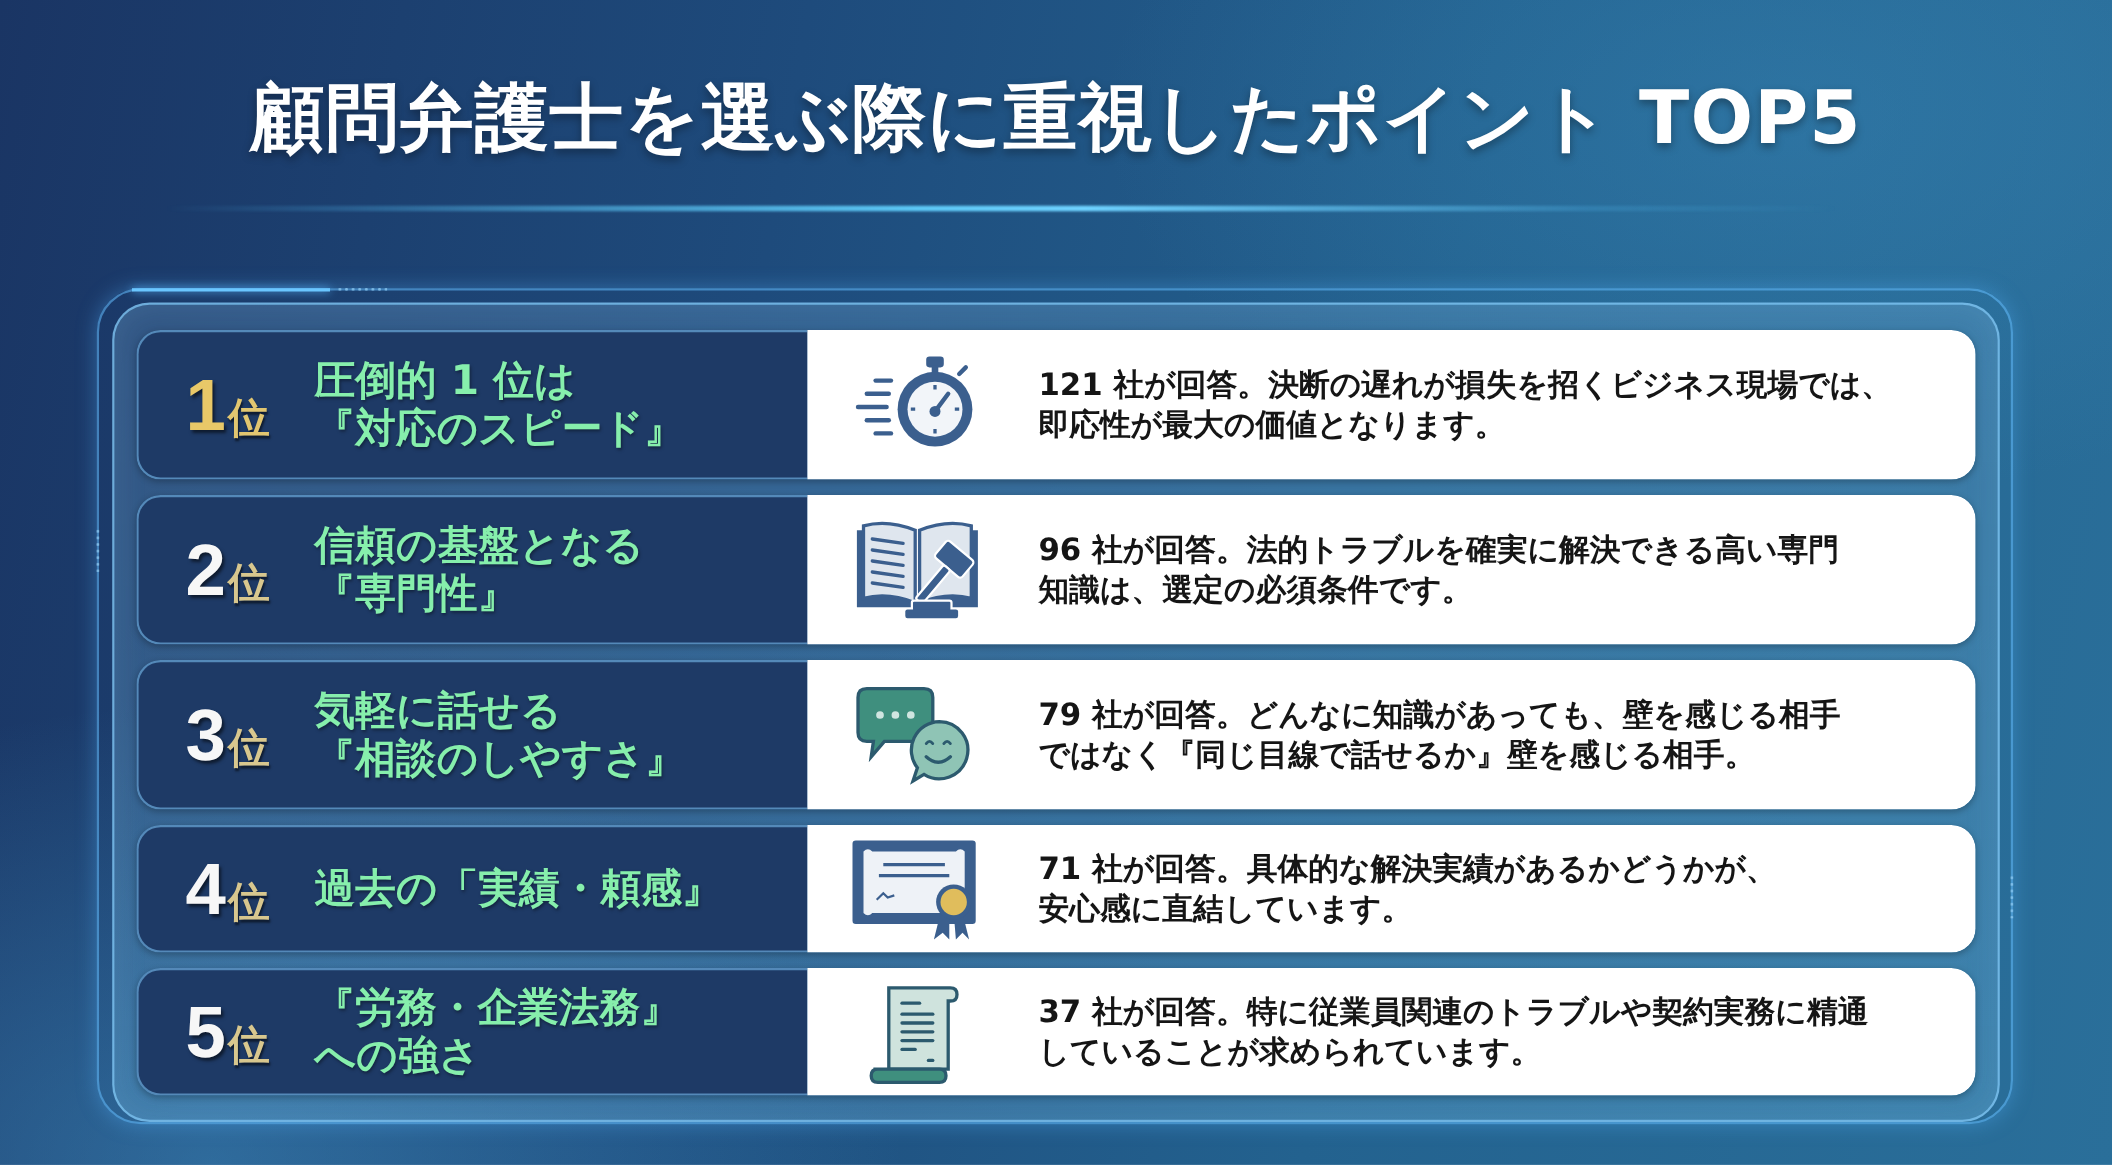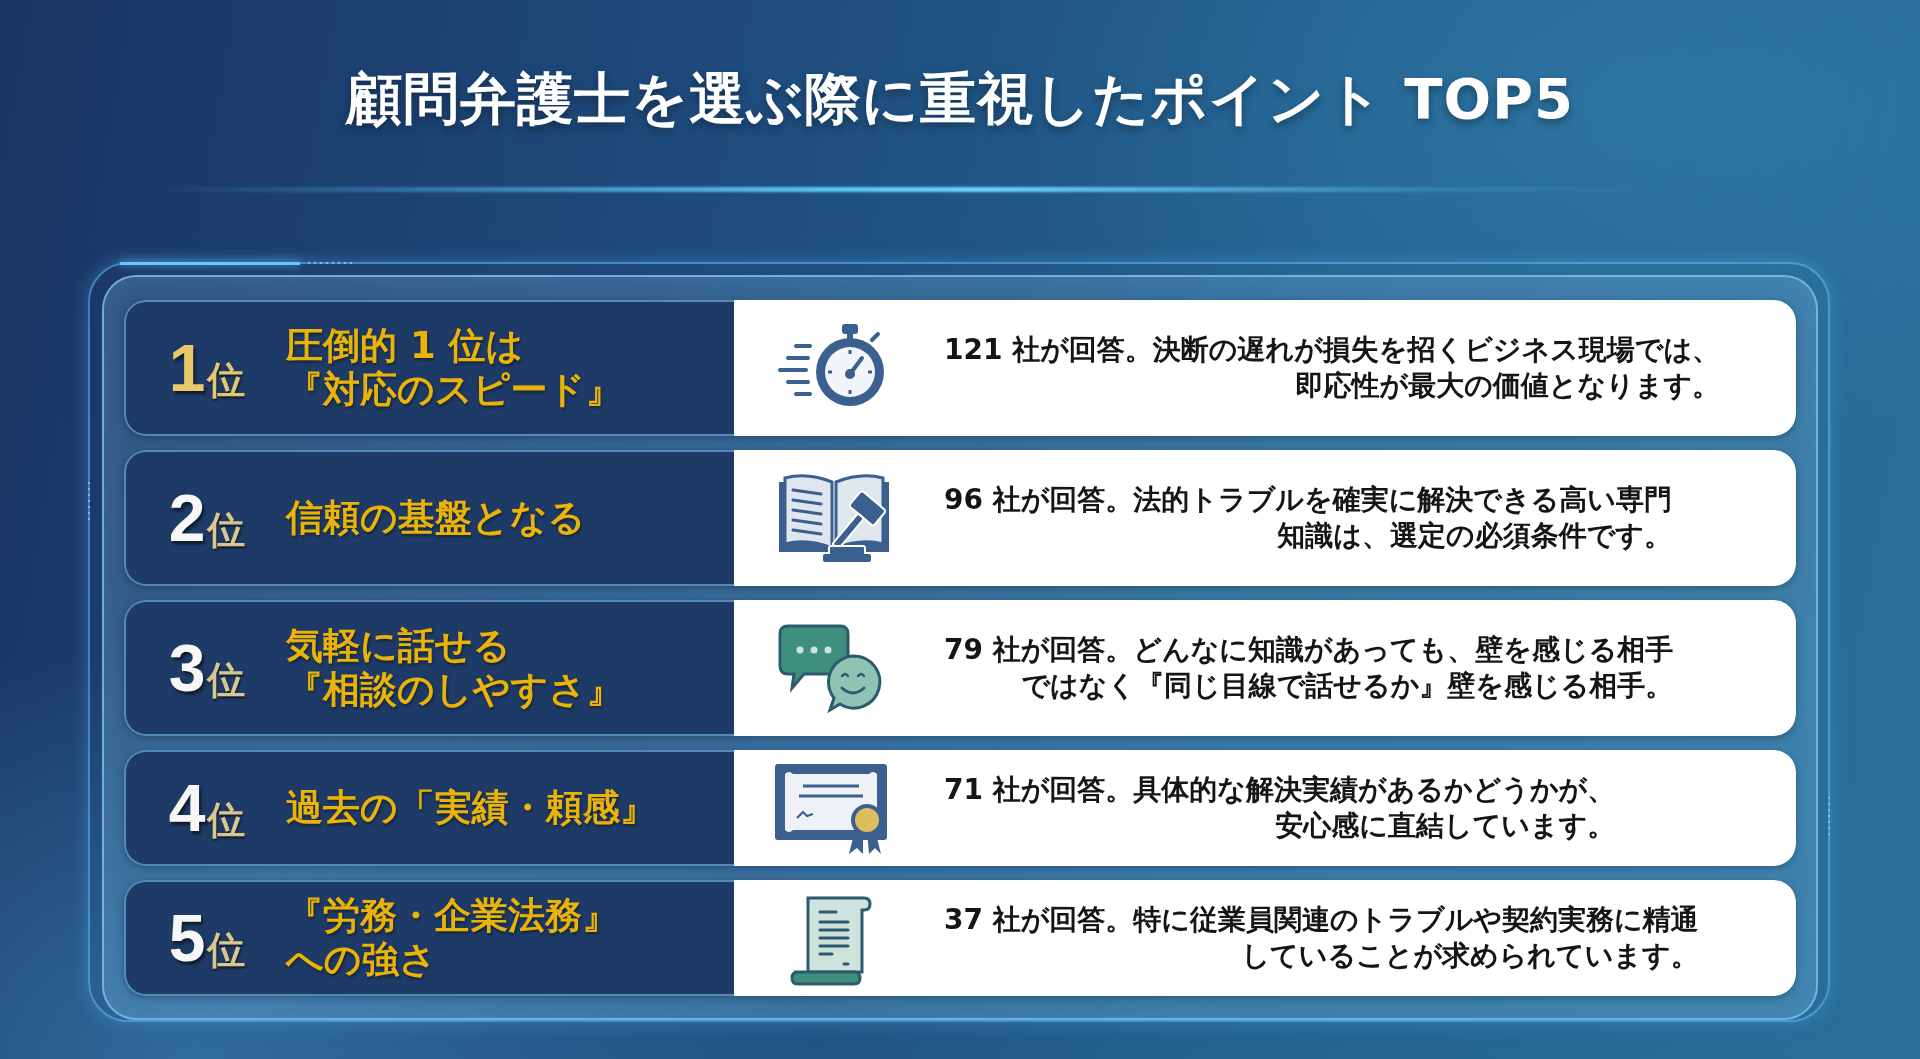--- a/index.html
+++ b/index.html
@@ -10,21 +10,21 @@
       radial-gradient(ellipse 900px 500px at 85% 10%, rgba(60,140,190,0.35), transparent 70%),
       radial-gradient(ellipse 900px 600px at 10% 100%, rgba(70,160,210,0.45), transparent 70%),
       linear-gradient(100deg, #1a3564 0%, #1e4b7c 35%, #23628f 65%, #2a6f9a 100%);
     position: relative;
     color: #fff;
   }
   .title {
     position: absolute;
     left: 0; right: 0; top: 62px;
     text-align: center;
-    font-size: 56px;
+    font-size: 67px;
     font-weight: bold;
     letter-spacing: 1px;
     color: #ffffff;
     text-shadow: 0 4px 8px rgba(0,0,0,0.35);
   }
   .title-glow {
     position: absolute;
     left: 150px; width: 1520px; top: 187px; height: 5px;
     background: linear-gradient(90deg, transparent 0%, rgba(90,200,255,0.2) 10%, #5cc7f5 45%, #6fd2ff 55%, rgba(90,200,255,0.2) 85%, transparent 100%);
     filter: blur(1px);
@@ -110,32 +110,31 @@
     margin-left: 2px;
     margin-bottom: 2px;
     text-shadow: 1px 2px 2px rgba(0,0,0,0.55);
   }
   .rank-unit.gold { color: #e2c670; }
   .heading {
     margin-left: 20px;
     font-size: 37px;
     font-weight: bold;
     line-height: 1.2;
-    color: #eab308;
+    color: #86efac;
     text-shadow: 1px 2px 3px rgba(0,0,0,0.4);
   }
   .heading span { display: block; white-space: nowrap; }
   .row-right {
     flex: 1;
     height: 100%;
     background: #ffffff;
     border-radius: 0 22px 22px 0;
     display: flex;
     align-items: center;
-    text-align: right;
   }
   .icon-box {
     width: 200px;
     display: flex; justify-content: center; align-items: center;
   }
   .desc {
     margin-left: 10px;
     font-size: 28px;
     font-weight: bold;
     line-height: 1.3;
@@ -203,20 +202,21 @@
   </div>
 
   <div class="row" style="top:150px; height:136px;">
     <div class="row-left">
       <div class="rank">
         <span class="rank-num">2</span>
         <span class="rank-unit">位</span>
       </div>
       <div class="heading">
         <span>信頼の基盤となる</span>
+        <span>『専門性』</span>
       </div>
     </div>
     <div class="row-right">
       <div class="icon-box">
         <svg width="130" height="100" viewBox="0 0 130 100">
           <path d="M10 14 L10 84 L62 84 L62 14 Z" fill="#3b5f8e"></path>
           <path d="M68 14 L68 84 L120 84 L120 14 Z" fill="#3b5f8e"></path>
           <path d="M16 10 Q38 4 63 14 L63 80 Q38 70 16 76 Z" fill="#dfe6ee" stroke="#3b5f8e" stroke-width="3"></path>
           <path d="M67 14 Q92 4 114 10 L114 76 Q92 70 67 80 Z" fill="#dfe6ee" stroke="#3b5f8e" stroke-width="3"></path>
           <g stroke="#3b5f8e" stroke-width="3" stroke-linecap="round">

